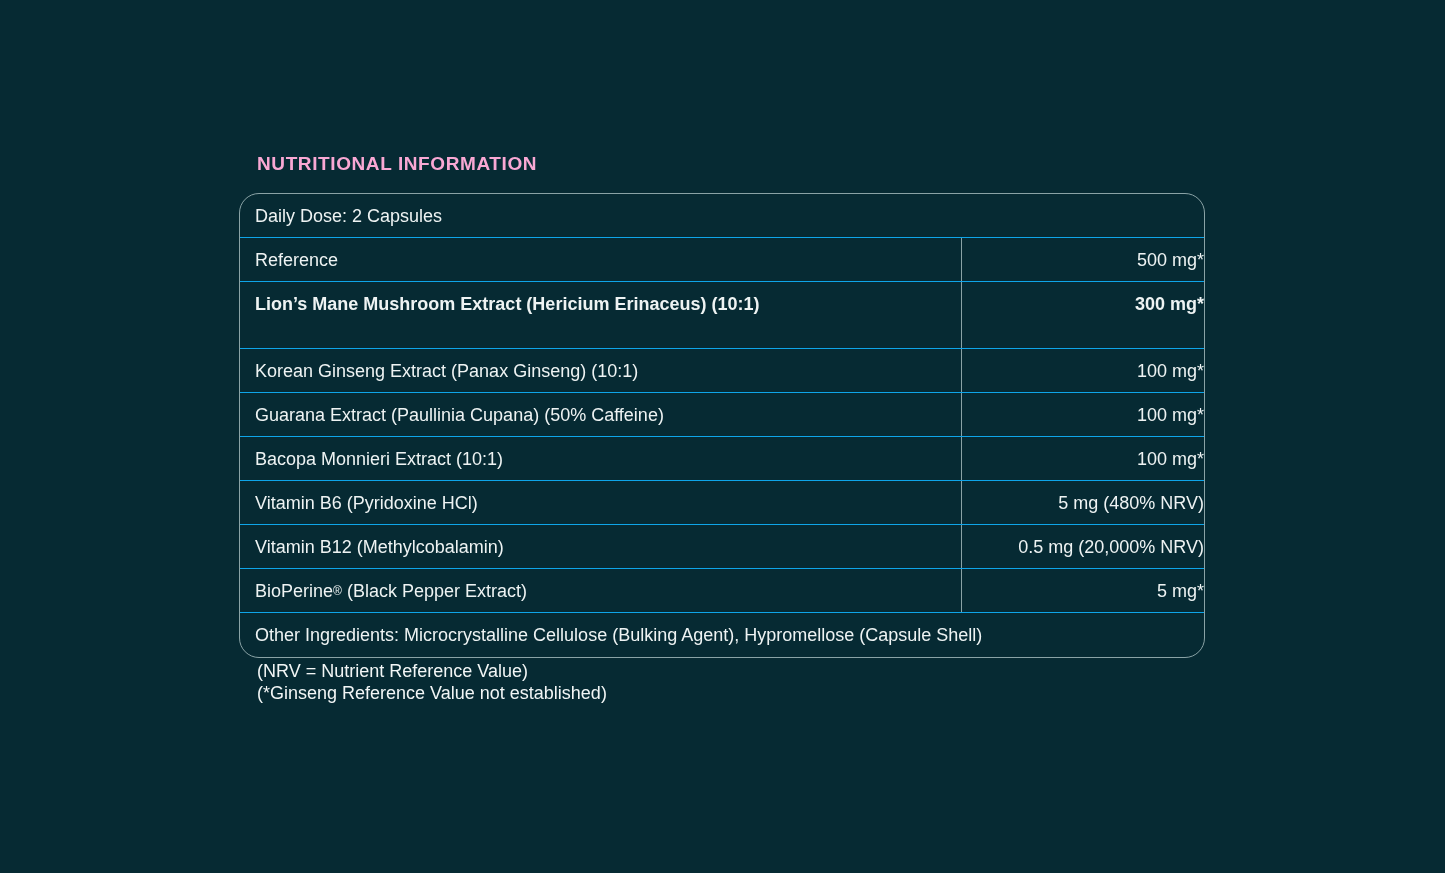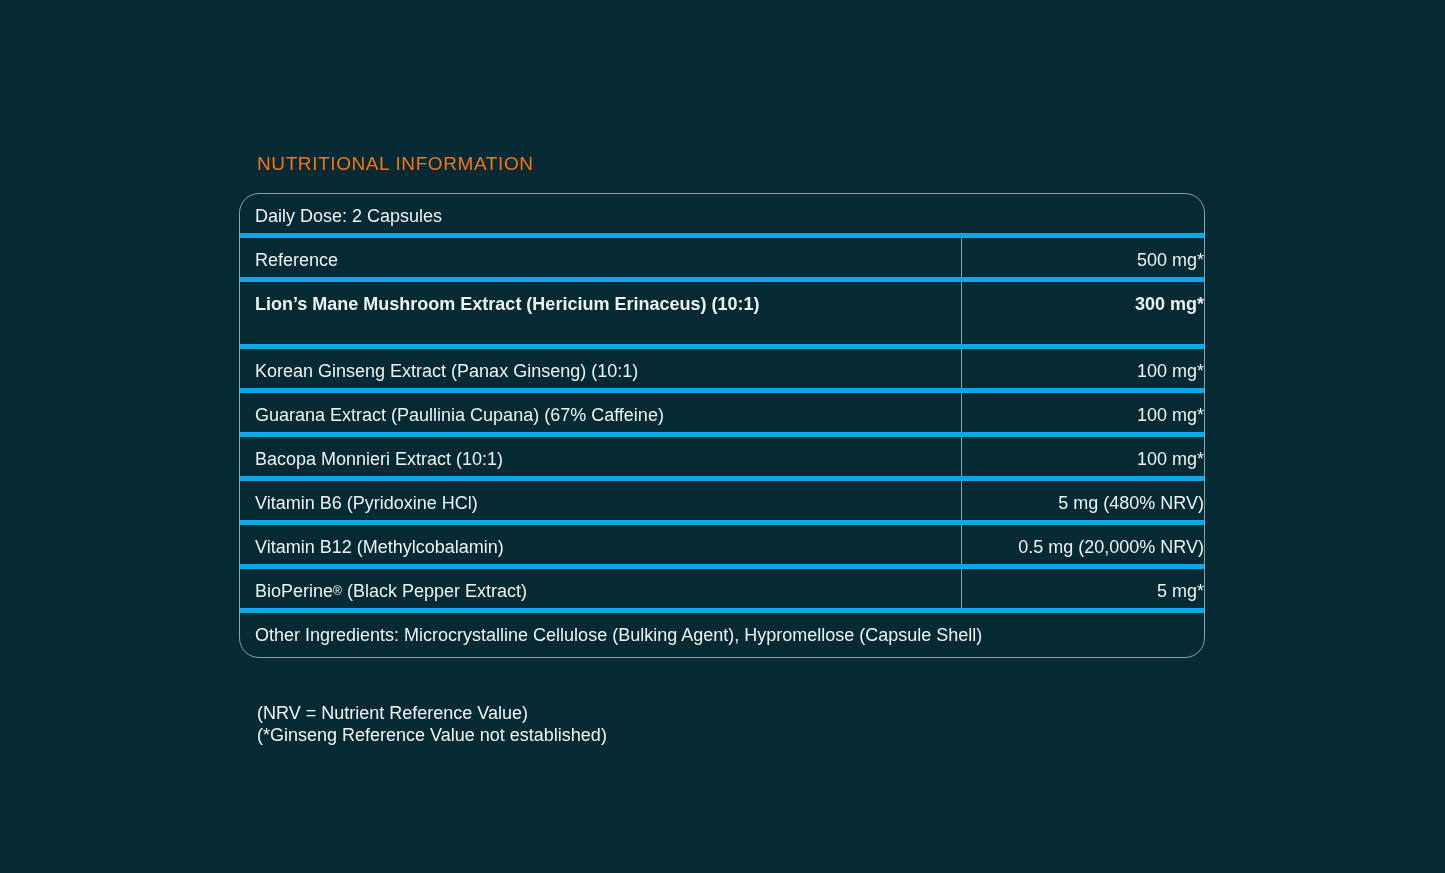--- a/index.html
+++ b/index.html
@@ -6,51 +6,51 @@
   body {
     width: 1445px; height: 873px;
     background: #062a33;
     font-family: "Liberation Sans", "DejaVu Sans", sans-serif;
     color: #eef3f3;
     position: relative;
     overflow: hidden;
   }
   .title {
     position: absolute; left: 257px; top: 153px;
-    font-size: 19px; letter-spacing: 0.6px; font-weight: 400;
-    color: #f97316;
+    font-size: 19px; letter-spacing: 0.6px; font-weight: 700;
+    color: #f9a8d4;
   }
   .panel {
     position: absolute; left: 239px; top: 193px;
     width: 966px; height: 465px;
     border: 1px solid #8aa3a6;
     border-radius: 20px;
     box-sizing: border-box;
     overflow: hidden;
   }
   .row {
-    display: flex; border-bottom: 5px solid #0ea5e9;
+    display: flex; border-bottom: 1px solid #0ea5e9;
     box-sizing: border-box;
     font-size: 18px; line-height: 22px;
   }
   .row:last-child { border-bottom: none; }
   .cell-name {
     width: 722px; box-sizing: border-box;
     padding: 11px 15px 0 15px;
     border-right: 1px solid #8aa3a6;
   }
   .cell-amt {
     flex: 1; text-align: right;
     padding: 11px 0 0 0;
   }
   .full { padding: 11px 15px 0 15px; width: 100%; }
   .h44 { height: 44px; }
   .h67 { height: 67px; font-weight: bold; }
   .notes {
-    position: absolute; left: 257px; top: 702px;
+    position: absolute; left: 257px; top: 660px;
     font-size: 18px; line-height: 22px; color: #f2f6f6;
   }
   .reg { font-size: 12px; vertical-align: 2px; }
 </style>
 </head>
 <body>
 
 <div class="title">NUTRITIONAL INFORMATION</div>
 
 <div class="panel">
@@ -69,21 +69,21 @@
     </div>
     <div class="cell-amt">300 mg*</div>
   </div>
 
   <div class="row h44">
     <div class="cell-name">Korean Ginseng Extract (Panax Ginseng) (10:1)</div>
     <div class="cell-amt">100 mg*</div>
   </div>
 
   <div class="row h44">
-    <div class="cell-name">Guarana Extract (Paullinia Cupana) (67% Caffeine)</div>
+    <div class="cell-name">Guarana Extract (Paullinia Cupana) (50% Caffeine)</div>
     <div class="cell-amt">100 mg*</div>
   </div>
 
   <div class="row h44">
     <div class="cell-name">Bacopa Monnieri Extract (10:1)</div>
     <div class="cell-amt">100 mg*</div>
   </div>
 
   <div class="row h44">
     <div class="cell-name">Vitamin B6 (Pyridoxine HCl)</div>

